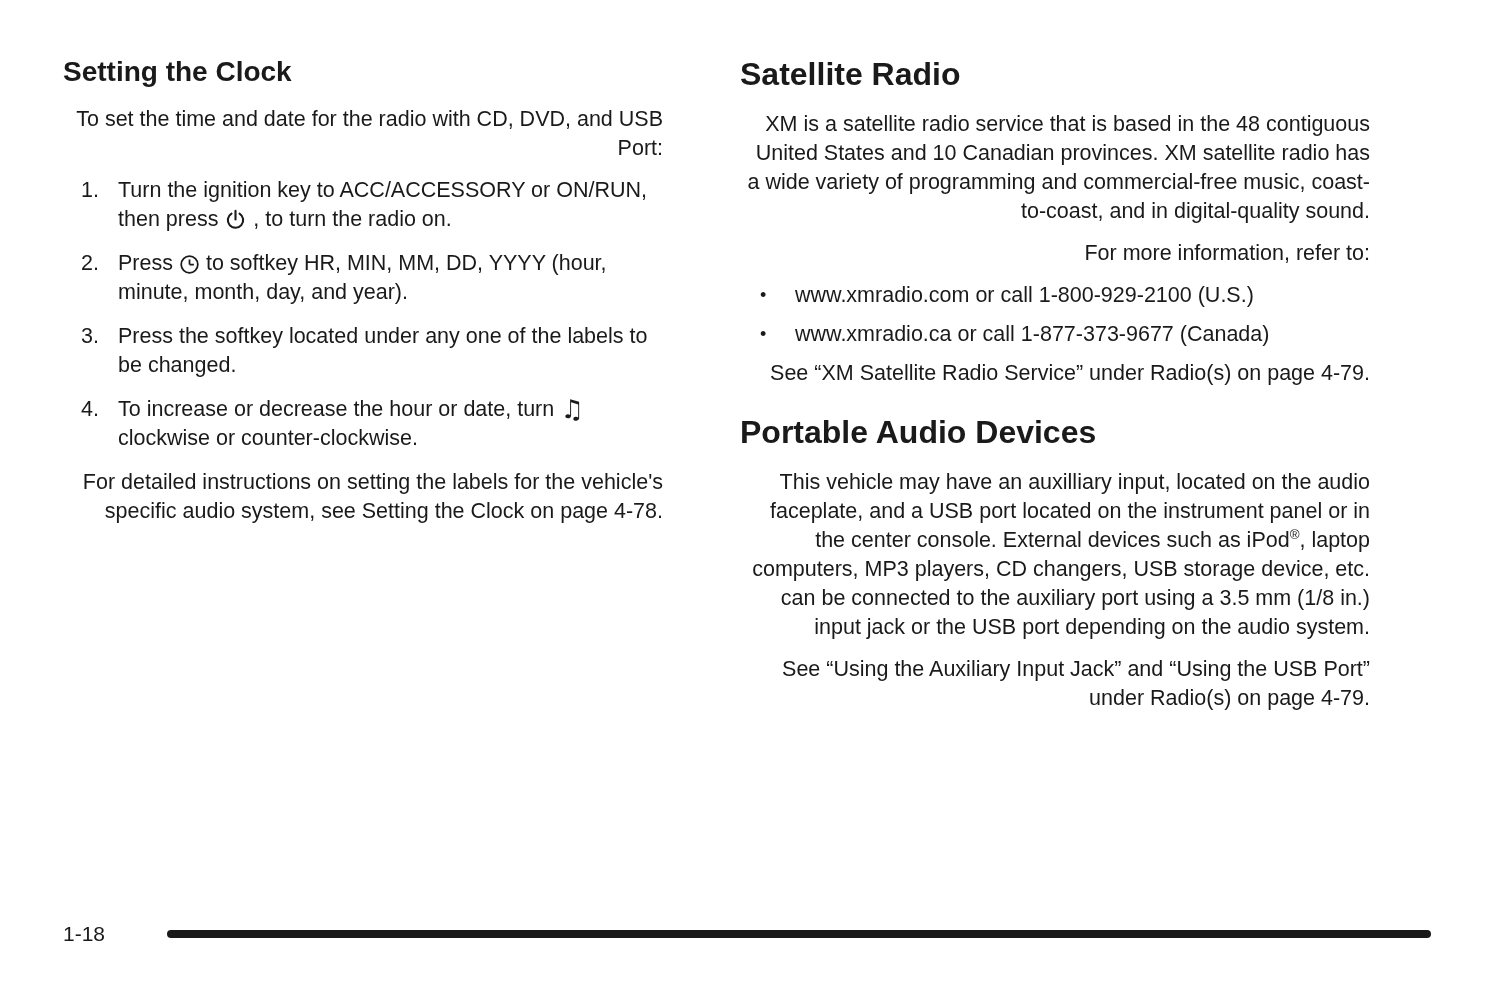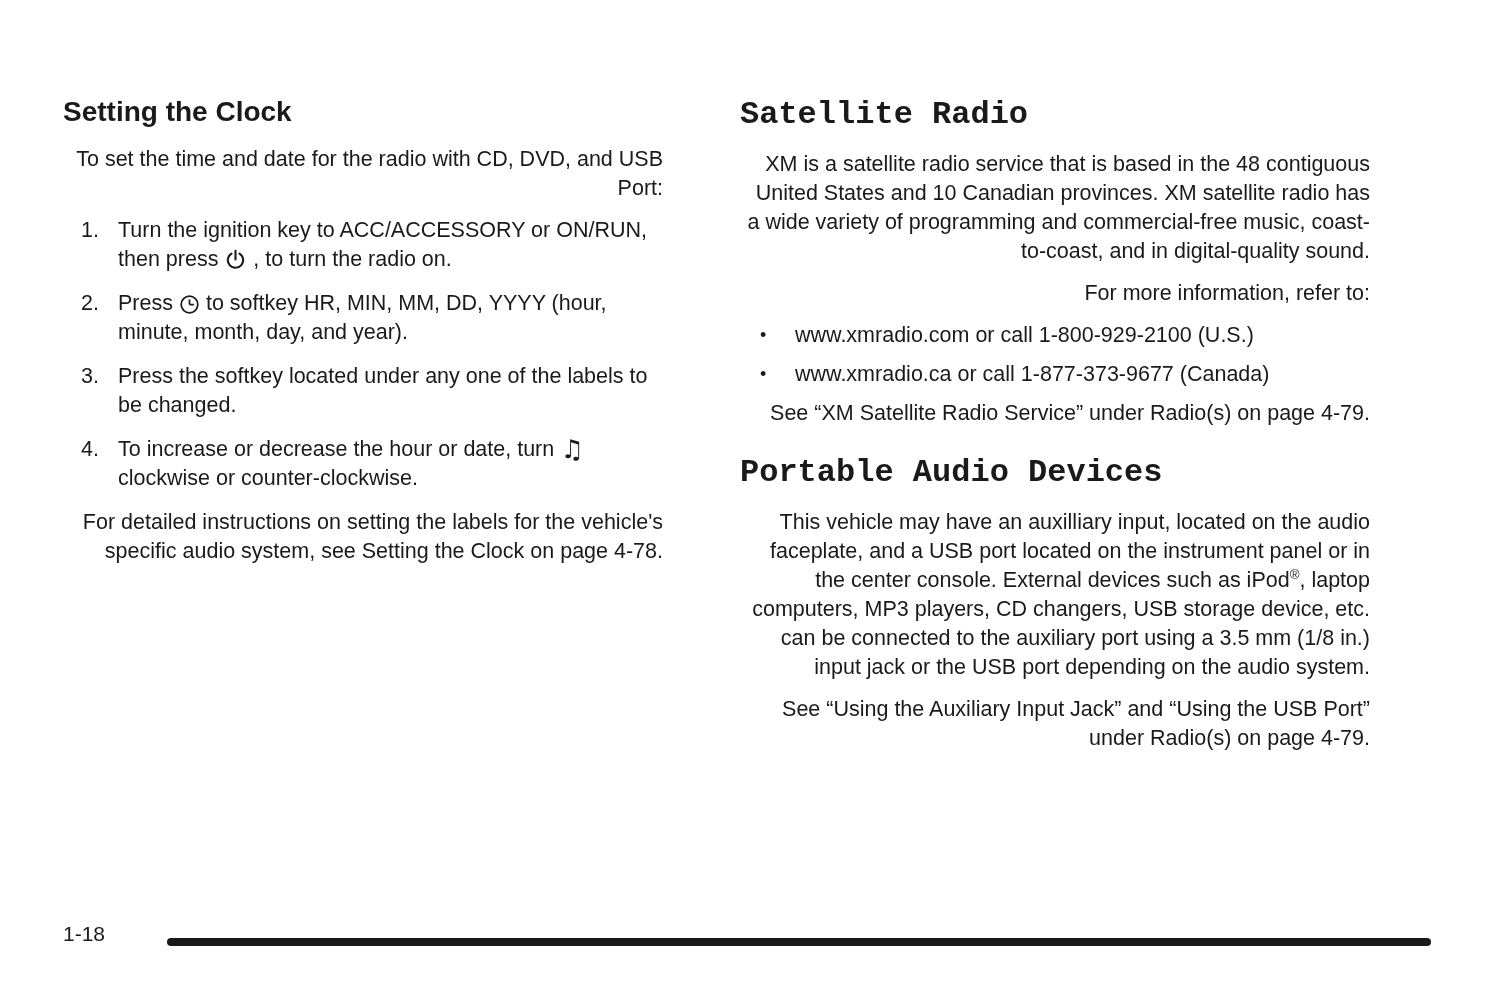--- a/index.html
+++ b/index.html
@@ -7,28 +7,28 @@
   body {
     width: 1496px;
     height: 1000px;
     background: #ffffff;
     color: #1a1a1a;
     font-family: "Liberation Sans", sans-serif;
     position: relative;
     overflow: hidden;
   }
   .page { position: absolute; inset: 0; padding: 56px 64px 0 63px; }
-  .columns { display: flex; margin-top: 40px; }
+  .columns { display: flex; }
   .col { min-width: 0; }
   .col-left  { width: 600px; margin-right: 77px; }
   .col-right { width: 630px; }
 
   .heading-l1 { font-size: 32px; font-weight: bold; margin: 0 0 17px; }
   .heading-l2 { font-size: 28px; font-weight: bold; margin: 2px 0 17px; }
-  .col .heading-l1 { margin-top: 26px; font-family: Liberation Mono, monospace; }
+  .col .heading-l1 { margin-top: 26px; }
   .col .heading-l1:first-child, .col .heading-l2:first-child { margin-top: 0; }
 
   .para { font-size: 21.5px; line-height: 29px; margin: 0 0 13px; text-align: right; }
 
   .num-list { padding-left: 18px; margin: 3px 0 2px; }
   .bul-list { padding-left: 20px; margin: 0 0 2px; }
   .list-item { display: flex; font-size: 21.5px; line-height: 29px; margin: 0 0 15px; }
   .bul-list .list-item { margin-bottom: 10px; }
   .num-list .marker { flex: 0 0 37px; width: 37px; }
   .bul-list .marker { flex: 0 0 35px; width: 35px; font-size: 18px; }
@@ -46,21 +46,21 @@
     line-height: 0;
     vertical-align: -2px;
   }
 
   .footer {
     position: absolute;
     left: 63px;
     right: 65px;
     top: 922px;
     display: flex;
-    align-items: flex-end;
+    align-items: center;
   }
   .pagenum { font-size: 21px; }
   .footer-bar {
     flex: 1;
     height: 8px;
     background: #1a1a1a;
     border-radius: 4px;
     margin-left: 62px;
   }
 </style>

